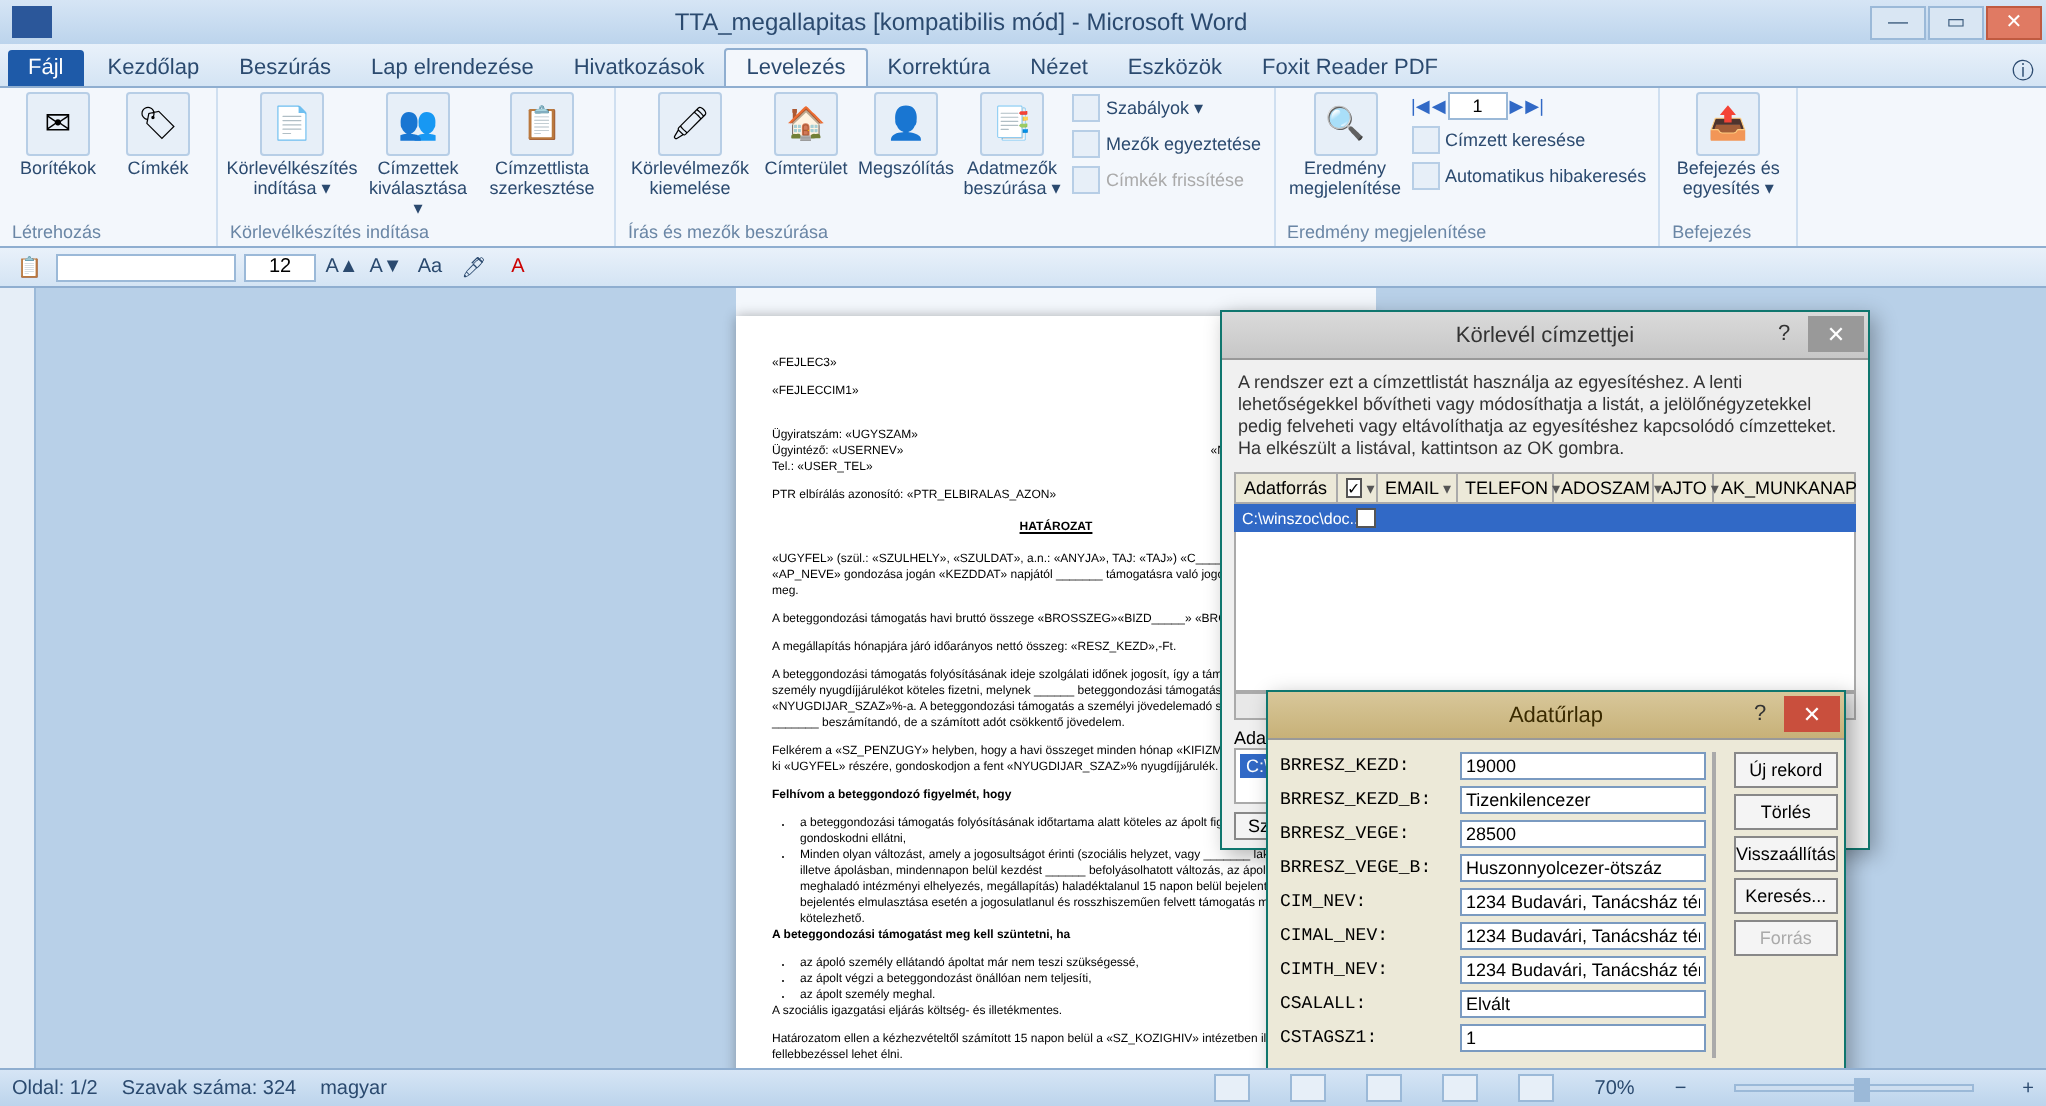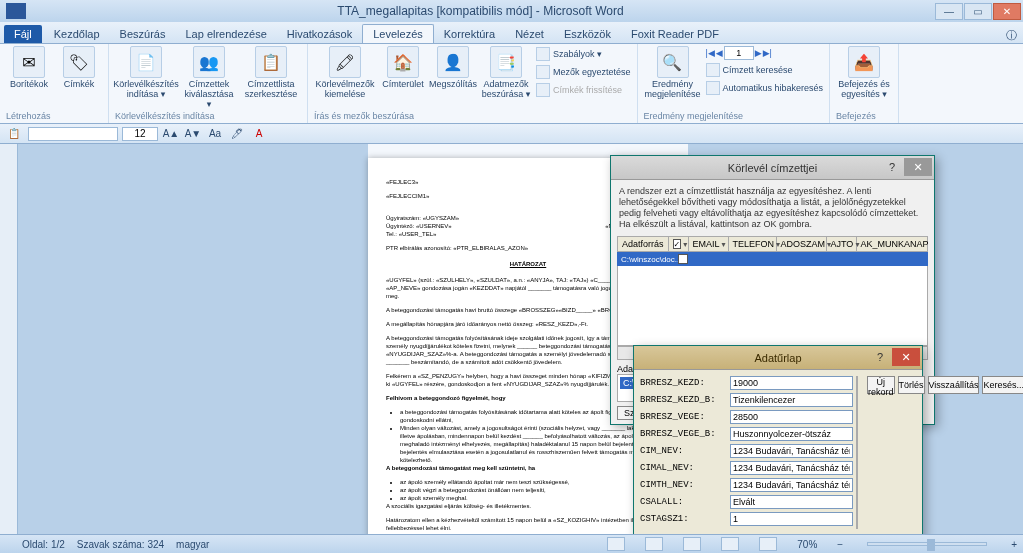--- a/index.html
+++ b/index.html
@@ -66,21 +66,21 @@
 #dlg-recipients .refine .listbox .selrow { background:#3169c6; color:#fff; padding:1px 3px;}
 #dlg-recipients .refine .link { color:#0046c7; text-decoration:underline; cursor:pointer; display:flex; gap:3px; align-items:center; padding:1px 0;}
 
 #dlg-dataform { left:633px; top:345px; width:290px; background:#ece9d8;}
 #dlg-dataform .dlgtitle { background:linear-gradient(#d8c79a,#c7b178); color:#3a2a00;}
 #dlg-dataform .body { display:flex; padding:6px;}
 #dlg-dataform .fields { flex:1;}
 #dlg-dataform .fieldrow { display:flex; align-items:center; margin-bottom:3px;}
 #dlg-dataform .fieldrow label { width:90px; font-size:9px; text-align:left;font-family:Liberation Mono, monospace;}
 #dlg-dataform .fieldrow input { flex:1; height:14px; font-size:9px; border:1px solid #7a9ac0; padding:0 2px; background:#fff;}
-#dlg-dataform .sidebar { width:56px; margin-left:6px; display:flex; gap:3px; font-size:9px;}
+#dlg-dataform .sidebar { width:56px; margin-left:6px; display:flex; flex-direction:column; gap:3px; font-size:9px;}
 #dlg-dataform .sidebar button { height:18px; font-size:9px; border:1px solid #888; background:#f4f4f4; cursor:pointer;}
 #dlg-dataform .vscroll { width:14px; background:#e8e8e8; border:1px solid #aaa; margin:0 3px;}
 #dlg-dataform .nav { display:flex; align-items:center; gap:4px; padding:4px 6px; font-size:9px; border-top:1px solid #bbb;}
 #dlg-dataform .nav input { width:40px; height:14px; font-size:9px; text-align:right; border:1px solid #7a9ac0;}
 #dlg-dataform .nav .nbtn { width:18px; height:16px; border:1px solid #888; background:#f4f4f4; display:flex; align-items:center; justify-content:center; cursor:pointer; color:#3169c6; font-size:10px;}
 #dlg-dataform .nav .closebtn { margin-left:auto; height:18px; width:54px; font-size:9px; border:1px solid #888; background:#f4f4f4; cursor:pointer;}
 
 .chk-box { width:10px; height:10px; border:1px solid #555; background:#fff; display:inline-flex; align-items:center; justify-content:center; font-size:8px;}
 </style>
 </head>
@@ -395,21 +395,21 @@
     <div class="nbtn">|◀</div>
     <div class="nbtn">◀</div>
     <input value="1" style="">
     <div class="nbtn">▶</div>
     <div class="nbtn">▶|</div>
     <button class="closebtn">Bezárás</button>
   </div>
 </div>
 
 <div class="statusbar">
-  <div style="display:flex;gap:12px;margin-left:16px;">
+  <div style="display:flex;gap:12px;">
     <span>Oldal: 1/2</span>
     <span>Szavak száma: 324</span>
     <span>magyar</span>
   </div>
   <div class="right">
     <div class="vbtn"></div>
     <div class="vbtn"></div>
     <div class="vbtn"></div>
     <div class="vbtn"></div>
     <div class="vbtn"></div>

